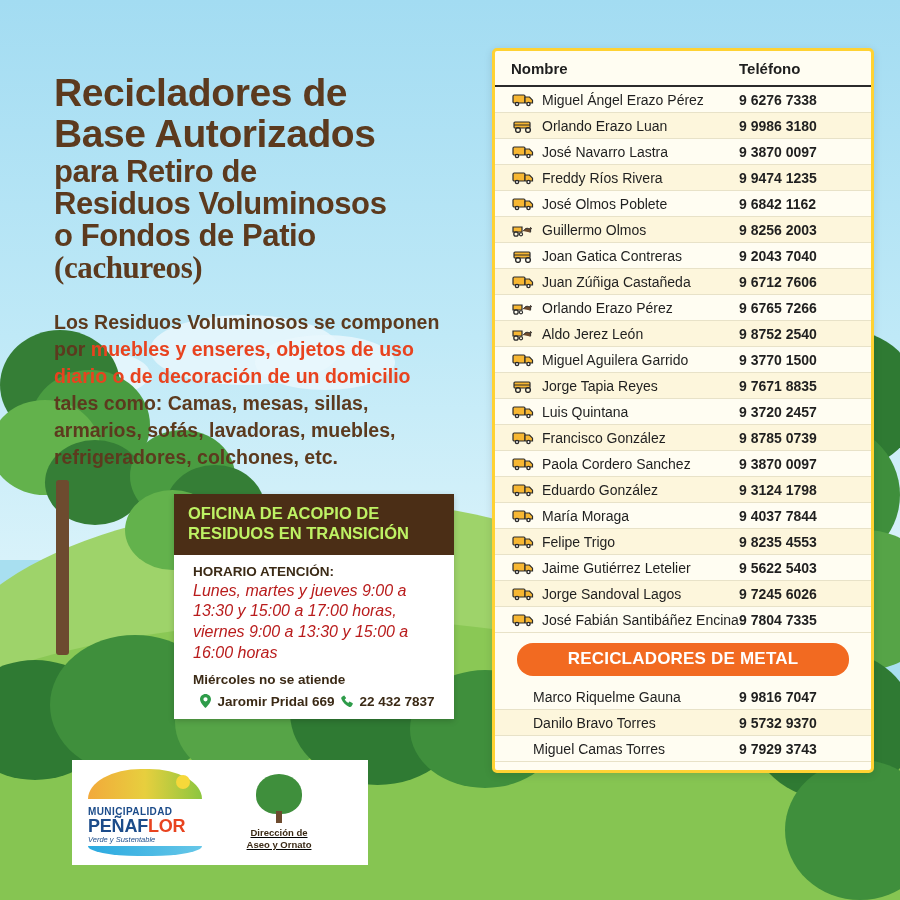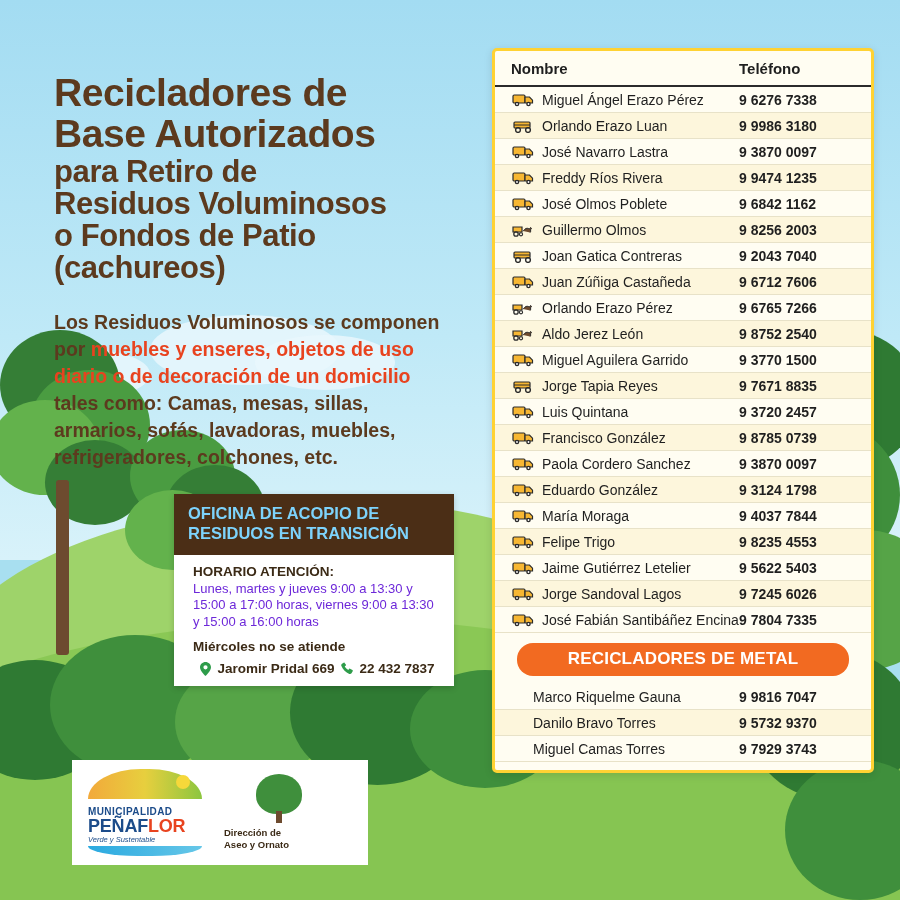--- a/index.html
+++ b/index.html
@@ -126,20 +126,21 @@
     display: block;
     font-size: 31px;
   }
   .title .l5 {
     display: block;
     font-size: 31px;
   }
   .title .l6 {
     display: block;
     font-size: 31px;
+    font-family: Liberation Serif, serif;
   }
   .body-text {
     margin-top: 26px;
     font-size: 19.5px;
     font-weight: bold;
     line-height: 1.38;
     color: #5c3a1e;
     width: 400px;
   }
   .body-text .hl { color: #e8431f; }
@@ -147,40 +148,41 @@
   .office {
     position: absolute;
     left: 174px;
     top: 494px;
     width: 280px;
     z-index: 6;
     box-shadow: 0 2px 6px rgba(0,0,0,.18);
   }
   .office-head {
     background: #4b2e16;
-    color: #7dd3fc;
+    color: #bef264;
     font-weight: bold;
     font-size: 16.5px;
     line-height: 1.2;
     padding: 10px 12px 11px 14px;
   }
   .office-body {
     background: #ffffff;
     padding: 9px 12px 10px 19px;
   }
   .office-body .hh {
     font-size: 13.5px;
     font-weight: bold;
     color: #3b2a16;
     margin-bottom: 2px;
   }
   .office-body .ho {
-    font-size: 13px;
-    color: #6d28d9;
+    font-size: 16px;
+    color: #b91c1c;
     line-height: 1.3;
+    font-style: italic;
   }
   .no-serve {
     margin: 8px 0 7px 0;
     font-size: 13.5px;
     font-weight: bold;
     color: #3b2a16;
     text-align: left;
   }
   .contact {
     display: flex;
@@ -241,22 +243,23 @@
     font-style: italic;
     color: #1c4c8a;
   }
   .muni-waves {
     width: 114px; height: 10px;
     background: linear-gradient(90deg,#2aa9e0,#66c7e8);
     border-radius: 0 0 60px 60px / 0 0 12px 12px;
     margin-top: 2px;
   }
   .dir-logo {
-    text-align: left;
+    text-align: center;
     width: 110px;
+    text-decoration: underline;
   }
   .dir-tree-c {
     width: 46px; height: 40px;
     background: #3f8f3c;
     border-radius: 50% 50% 45% 45%;
     margin: 0 auto;
     position: relative;
   }
   .dir-tree-t {
     position: absolute;

